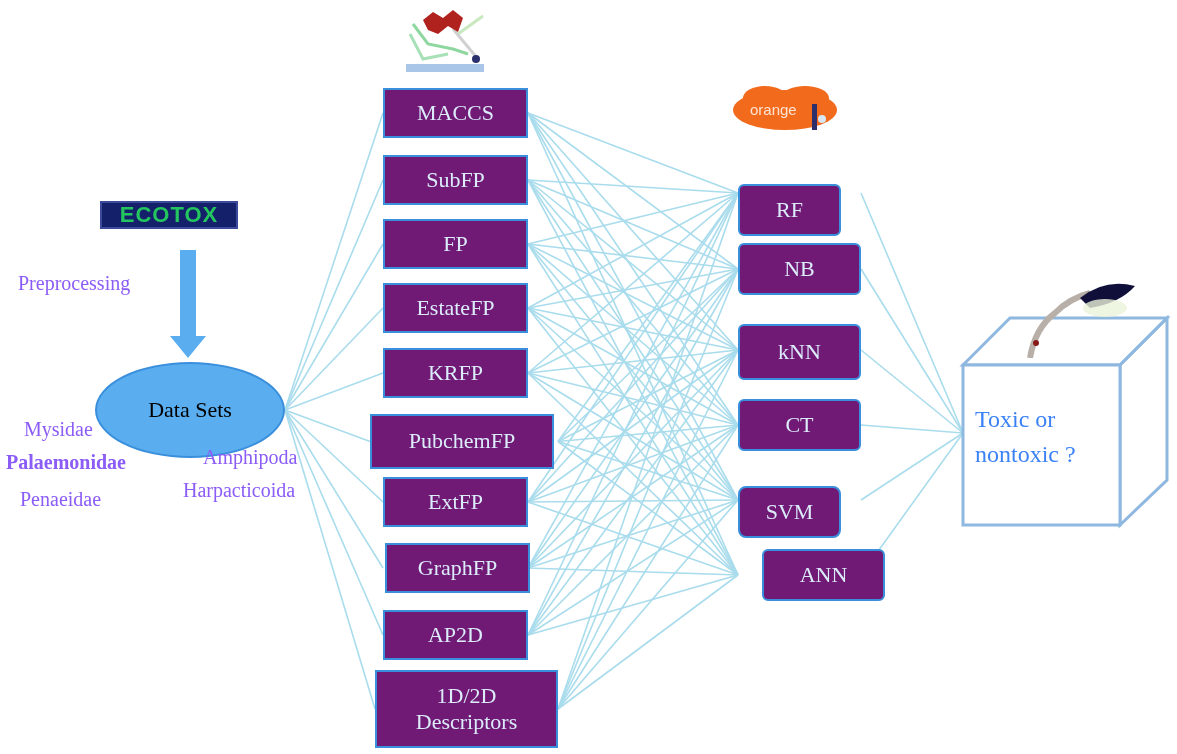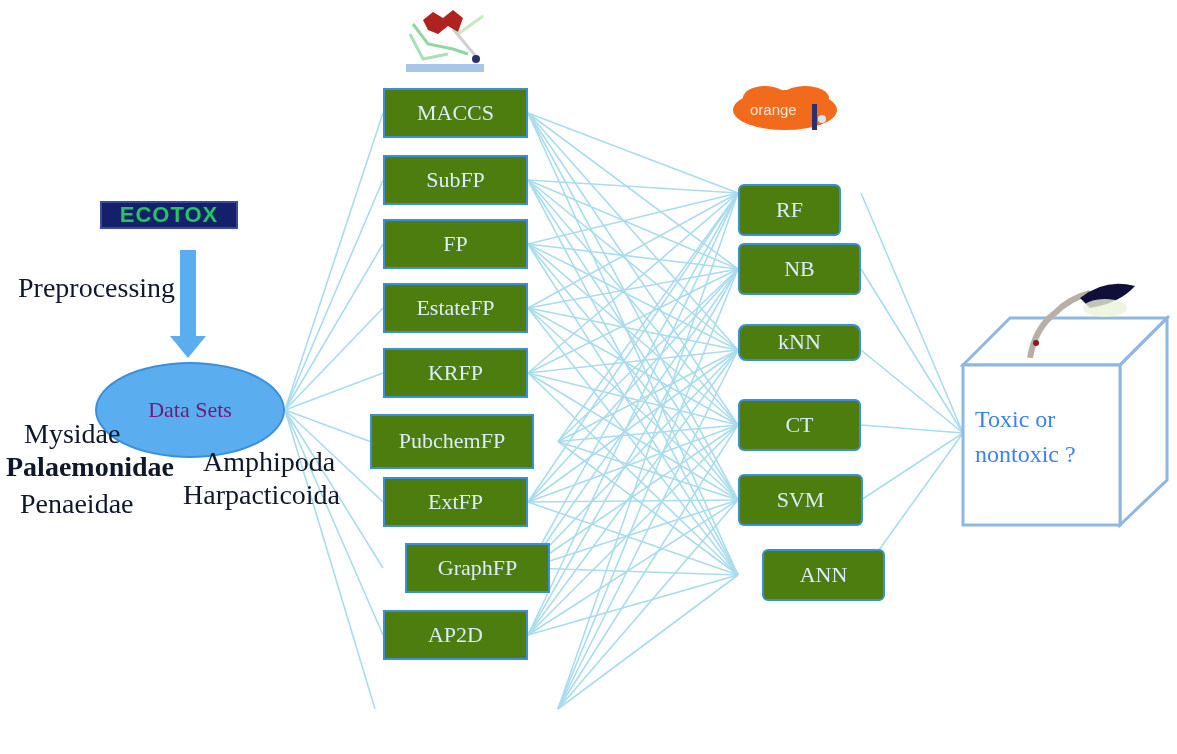--- a/index.html
+++ b/index.html
@@ -1,26 +1,26 @@
 <!DOCTYPE html>
 <html><head>
 <meta charset="utf-8">
 <style>
   html, body { margin: 0; padding: 0; background: #ffffff; }
   #canvas { position: relative; width: 1177px; height: 754px; overflow: hidden; background: #ffffff; font-family: "Liberation Serif", serif; }
   svg#lines { position: absolute; left: 0; top: 0; width: 1177px; height: 754px; }
-  .box { position: absolute; background: #4d7c0f; border: 2px solid #3a8fdc; box-sizing: border-box;
+  .box { position: absolute; background: #701a75; border: 2px solid #3a8fdc; box-sizing: border-box;
          color: #dcecfb; font-size: 22px; display: flex; align-items: center; justify-content: center; text-align: center; line-height: 1.2; }
   .box.rounded { border-radius: 6px; }
-  .lbl { position: absolute; color: #0f172a; font-size: 28px; white-space: nowrap; }
+  .lbl { position: absolute; color: #8b5cf6; font-size: 20px; white-space: nowrap; }
   #ecotox { position: absolute; left: 100px; top: 201px; width: 138px; height: 28px; background: #15206b; color: #22c55e;
             font-family: "Liberation Sans", sans-serif; font-weight: bold; font-size: 22px; letter-spacing: 1px;
             display: flex; align-items: center; justify-content: center; border: 2px solid #3b4a9a; box-sizing: border-box; }
   #datasets { position: absolute; left: 95px; top: 362px; width: 190px; height: 96px; border-radius: 50%;
-              background: #5aaef0; border: 2px solid #3a8fdc; box-sizing: border-box; color: #701a75; font-size: 22px;
+              background: #5aaef0; border: 2px solid #3a8fdc; box-sizing: border-box; color: #000000; font-size: 22px;
               display: flex; align-items: center; justify-content: center; }
   #orange-logo { position: absolute; left: 730px; top: 84px; width: 118px; height: 52px; }
   #padel-logo { position: absolute; left: 398px; top: 4px; width: 100px; height: 72px; }
   #shrimp { position: absolute; left: 1010px; top: 268px; width: 140px; height: 90px; }
   #cube { position: absolute; left: 955px; top: 310px; width: 220px; height: 225px; }
   #cube-text { position: absolute; left: 975px; top: 402px; font-size: 24px; color: #3b82f6; line-height: 1.45; }
 </style>
 </head>
 <body>
 
@@ -139,30 +139,31 @@
   <div class="lbl" style="left:6px; top:451px;font-weight:bold;">Palaemonidae</div>
   <div class="lbl" style="left:20px; top:488px;">Penaeidae</div>
   <div class="lbl" style="left:203px; top:446px;">Amphipoda</div>
   <div class="lbl" style="left:183px; top:479px;">Harpacticoida</div>
 
   <div class="box" style="left:383px; top:88px;  width:145px; height:50px;">MACCS</div>
   <div class="box" style="left:383px; top:155px; width:145px; height:50px;">SubFP</div>
   <div class="box" style="left:383px; top:219px; width:145px; height:50px;">FP</div>
   <div class="box" style="left:383px; top:283px; width:145px; height:50px;">EstateFP</div>
   <div class="box" style="left:383px; top:348px; width:145px; height:50px;">KRFP</div>
-  <div class="box" style="left:370px; top:414px; width:164px; height:55px;">PubchemFP</div>
+  <div class="box" style="left:370px; top:414px; width:184px; height:55px;">PubchemFP</div>
   <div class="box" style="left:383px; top:477px; width:145px; height:50px;">ExtFP</div>
-  <div class="box" style="left:405px; top:543px; width:145px; height:50px;">GraphFP</div>
+  <div class="box" style="left:385px; top:543px; width:145px; height:50px;">GraphFP</div>
   <div class="box" style="left:383px; top:610px; width:145px; height:50px;">AP2D</div>
+  <div class="box" style="left:375px; top:670px; width:183px; height:78px; padding:0 24px;">1D/2D Descriptors</div>
 
   <div class="box rounded" style="left:738px; top:184px; width:103px; height:52px;">RF</div>
   <div class="box rounded" style="left:738px; top:243px; width:123px; height:52px;">NB</div>
-  <div class="box rounded" style="left:738px; top:324px; width:123px; height:37px;border-radius:8px;">kNN</div>
+  <div class="box rounded" style="left:738px; top:324px; width:123px; height:56px;">kNN</div>
   <div class="box rounded" style="left:738px; top:399px; width:123px; height:52px;">CT</div>
-  <div class="box rounded" style="left:738px; top:474px; width:125px; height:52px;">SVM</div>
+  <div class="box rounded" style="left:738px; top:486px; width:103px; height:52px;border-radius:8px;">SVM</div>
   <div class="box rounded" style="left:738px; top:549px; width:123px; height:52px;margin-left:24px;">ANN</div>
 
   <svg id="cube" viewBox="0 0 220 225">
     <g fill="none" stroke="#8fb8e0" stroke-width="3">
       <polygon points="8,55 55,8 212,8 165,55"></polygon>
       <polygon points="165,55 212,8 212,170 165,215"></polygon>
       <rect x="8" y="55" width="157" height="160" fill="#ffffff"></rect>
     </g>
   </svg>
 

